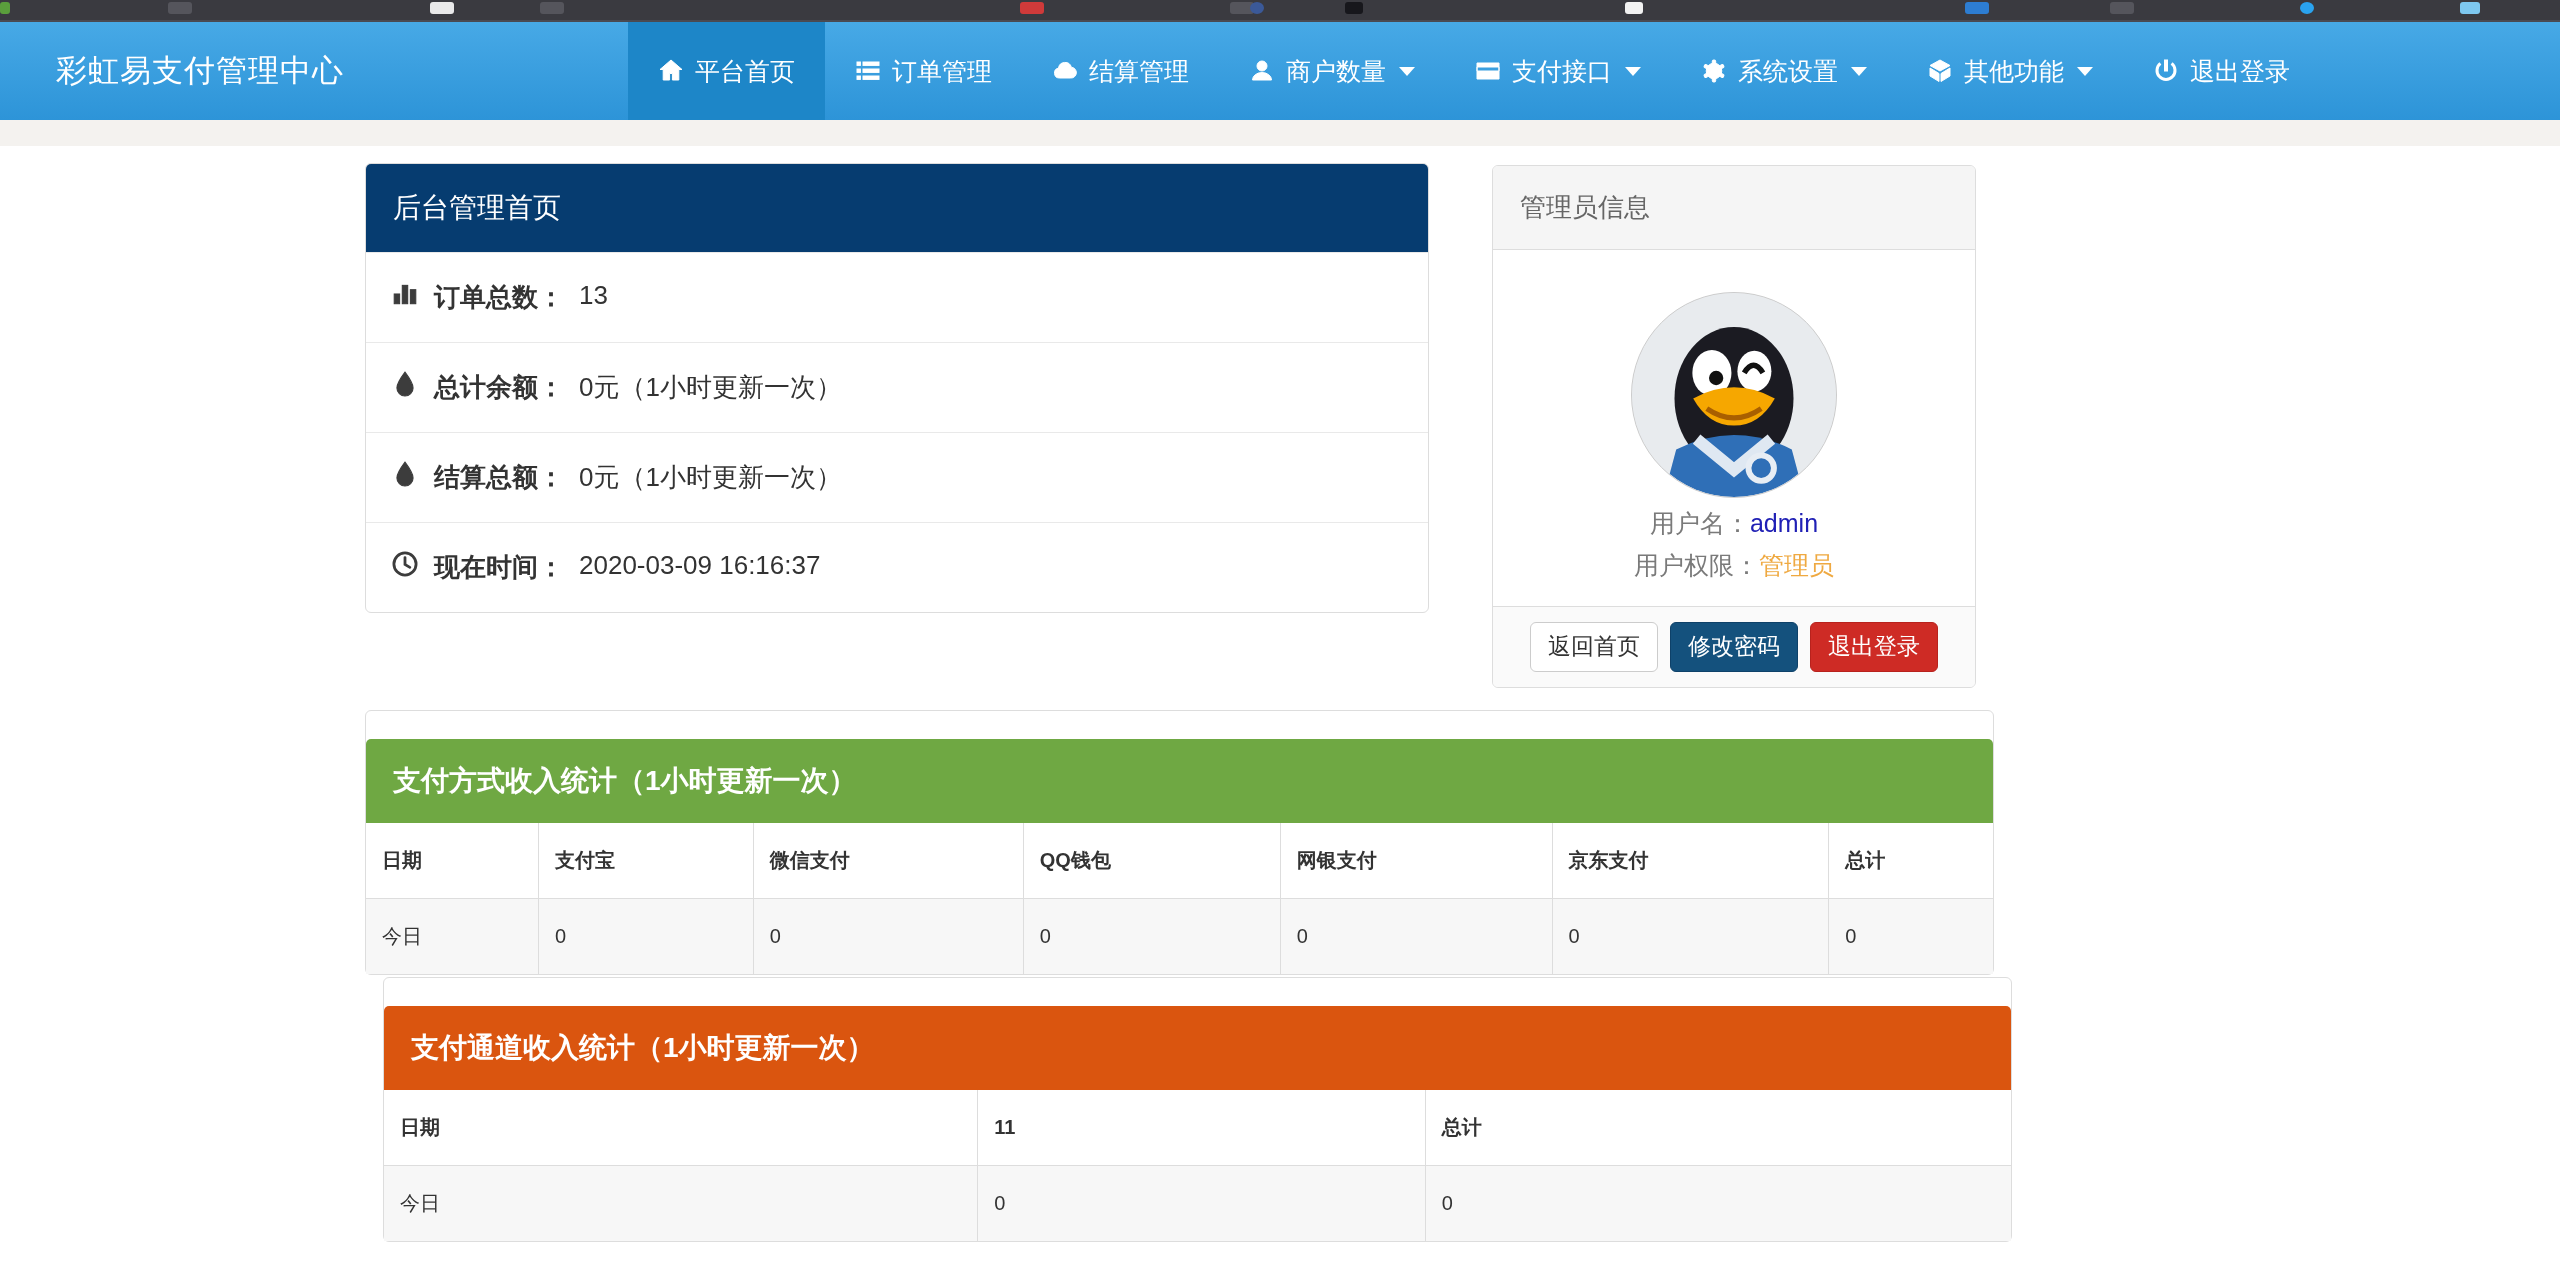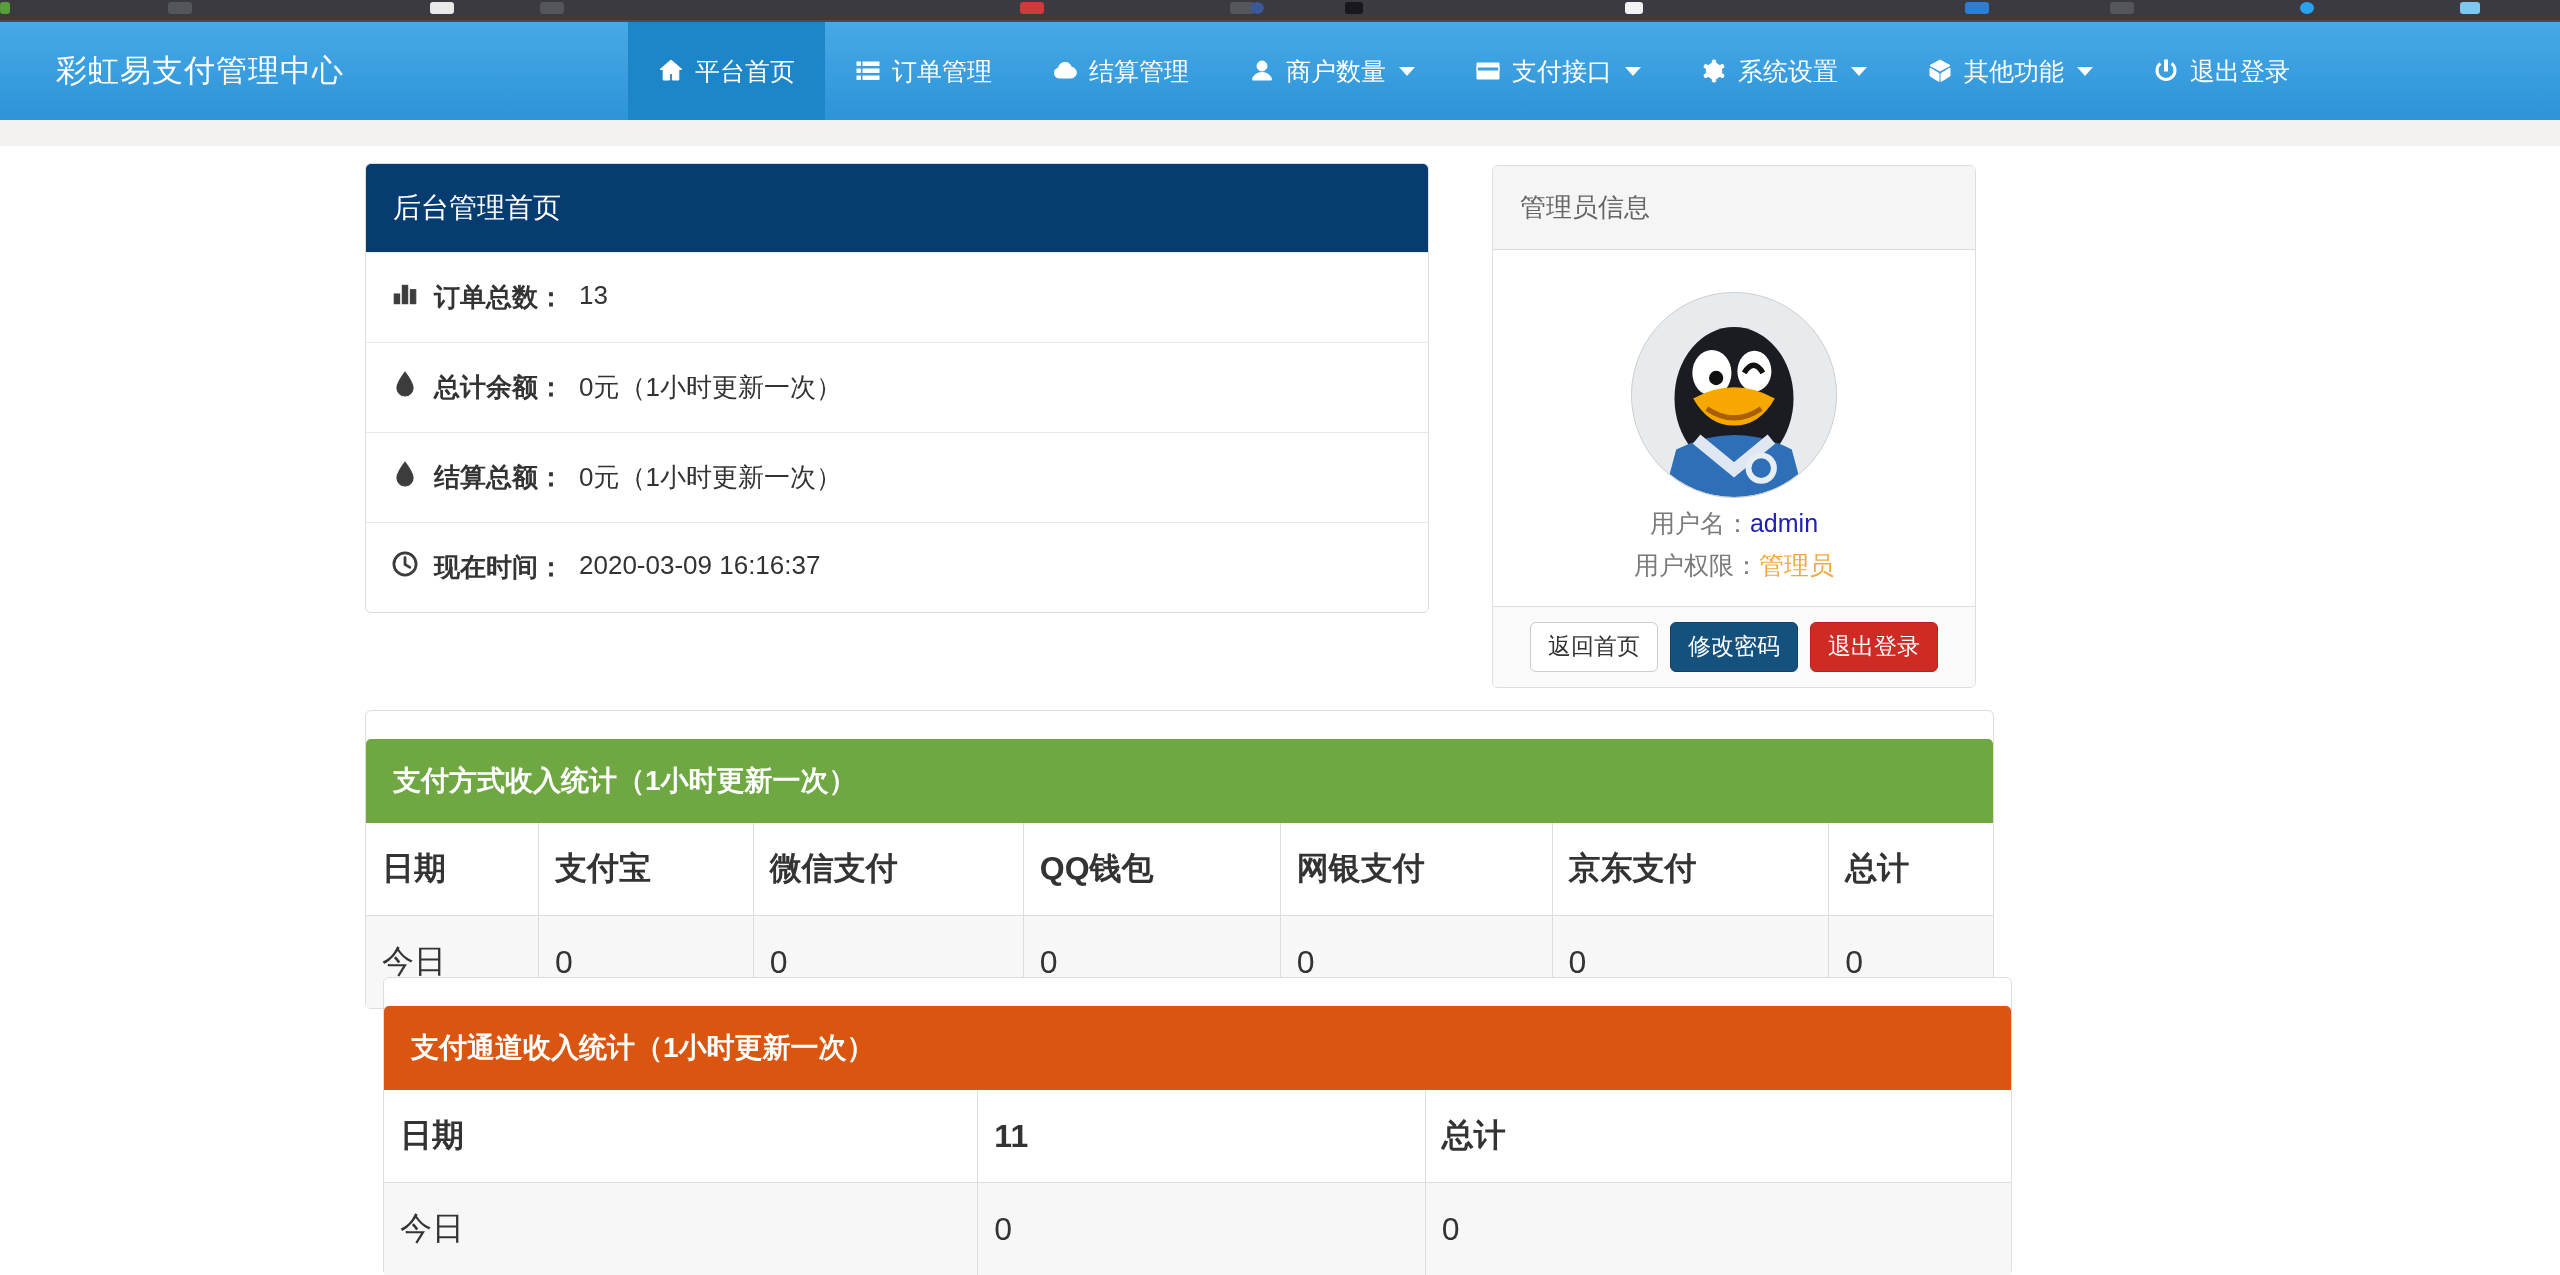--- a/index.html
+++ b/index.html
@@ -104,21 +104,21 @@
     font-family: inherit; font-size: 23px; padding: 10px 17px;
     border-radius: 6px; border: 1px solid transparent; cursor: pointer; line-height: 1.2;
   }
   .btn-default { background: #fff; border-color: #ccc; color: #333; text-align: center; }
   .btn-navy    { background: #14517d; border-color: #0e4169; color: #fff; }
   .btn-danger  { background: #ce2b25; border-color: #b8221d; color: #fff; }
 
   
   .panel-methods  { left: 365px; top: 710px;  width: 1629px; }
   .panel-channels { left: 383px; top: 977px;  width: 1629px; }
-  table { width: 100%; border-collapse: collapse; font-size: 32px; color: #333; table-layout: fixed; }
+  table { width: 100%; border-collapse: collapse; font-size: 20px; color: #333; table-layout: fixed; }
   th, td {
     text-align: left; padding: 24px 16px;
     border-left: 1px solid #ddd; white-space: nowrap; overflow: hidden;
   }
   th:first-child, td:first-child { border-left: none; }
   thead th { font-weight: bold; background: #fff; }
   tbody td { background: #f7f7f7; border-top: 1px solid #ddd; }
 </style>
 </head>
 <body>

